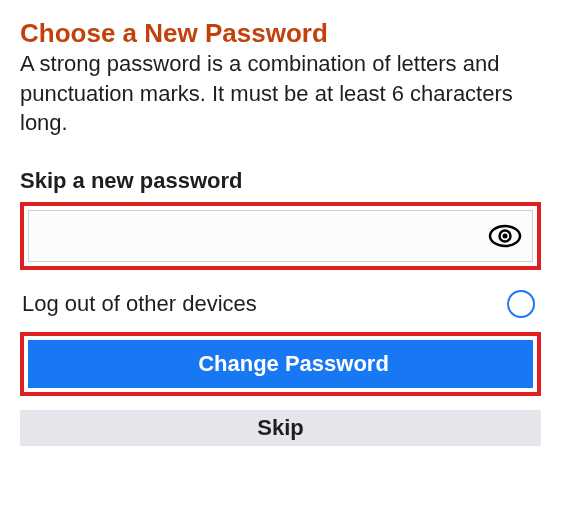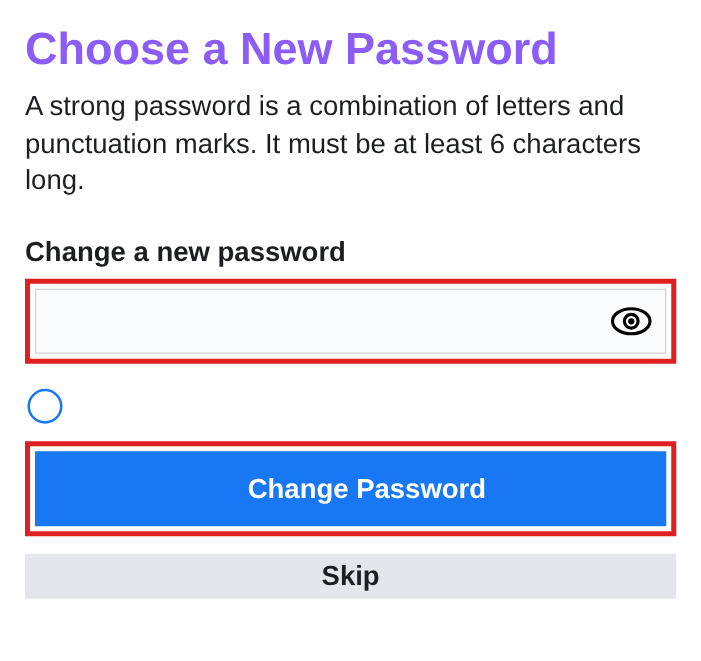--- a/index.html
+++ b/index.html
@@ -7,24 +7,23 @@
       padding: 0;
       box-sizing: border-box;
     }
     body {
       font-family: -apple-system, BlinkMacSystemFont, "Segoe UI", Helvetica, Arial, sans-serif;
       background: #fff;
       width: 561px;
       padding: 18px 20px 20px 20px;
     }
     .title {
-      font-size: 36px;
+      font-size: 26px;
       font-weight: 700;
-      color: #8b5cf6;
-      margin-bottom: 10px;
+      color: #c2410c;
     }
     .description {
       font-size: 22px;
       color: #1c1e21;
       line-height: 1.35;
       margin-bottom: 30px;
     }
     .input-label {
       font-size: 22px;
       font-weight: 700;
@@ -77,21 +76,21 @@
       border: 2px solid #1877f2;
       border-radius: 50%;
       cursor: pointer;
       flex-shrink: 0;
     }
     .primary-btn-wrap {
       margin-bottom: 14px;
     }
     .primary-btn {
       width: 100%;
-      height: 60px;
+      height: 48px;
       background: #1877f2;
       color: #fff;
       border: none;
       font-size: 22px;
       font-weight: 700;
       cursor: pointer;
       display: flex;
       align-items: center;
       justify-content: center;
       padding-left: 26px;
@@ -110,34 +109,35 @@
       justify-content: center;
     }
   </style>
 </head>
 <body>
 
 <h1 class="title">Choose a New Password</h1>
 
 <p class="description">A strong password is a combination of letters and punctuation marks. It must be at least 6 characters long.</p>
 
-<div class="input-label">Change a new password</div>
+<div class="input-label">Skip a new password</div>
 
 <div class="highlight-red password-wrapper">
   <div class="password-field">
     <input type="password" class="password-input" placeholder="" style="">
     <svg class="eye-icon" viewBox="0 0 34 24">
       <ellipse cx="17" cy="12" rx="15" ry="10" fill="none" stroke="#000" stroke-width="2.5"></ellipse>
       <circle cx="17" cy="12" r="5.5" fill="none" stroke="#000" stroke-width="2.5"></circle>
       <circle cx="17" cy="12" r="2.5" fill="#000"></circle>
     </svg>
   </div>
 </div>
 
 <div class="logout-row">
+  <span class="logout-label">Log out of other devices</span>
   <span class="radio-circle"></span>
 </div>
 
 <div class="highlight-red primary-btn-wrap">
   <button class="primary-btn">Change Password</button>
 </div>
 
 <button class="secondary-btn">Skip</button>
 
 </body></html>

